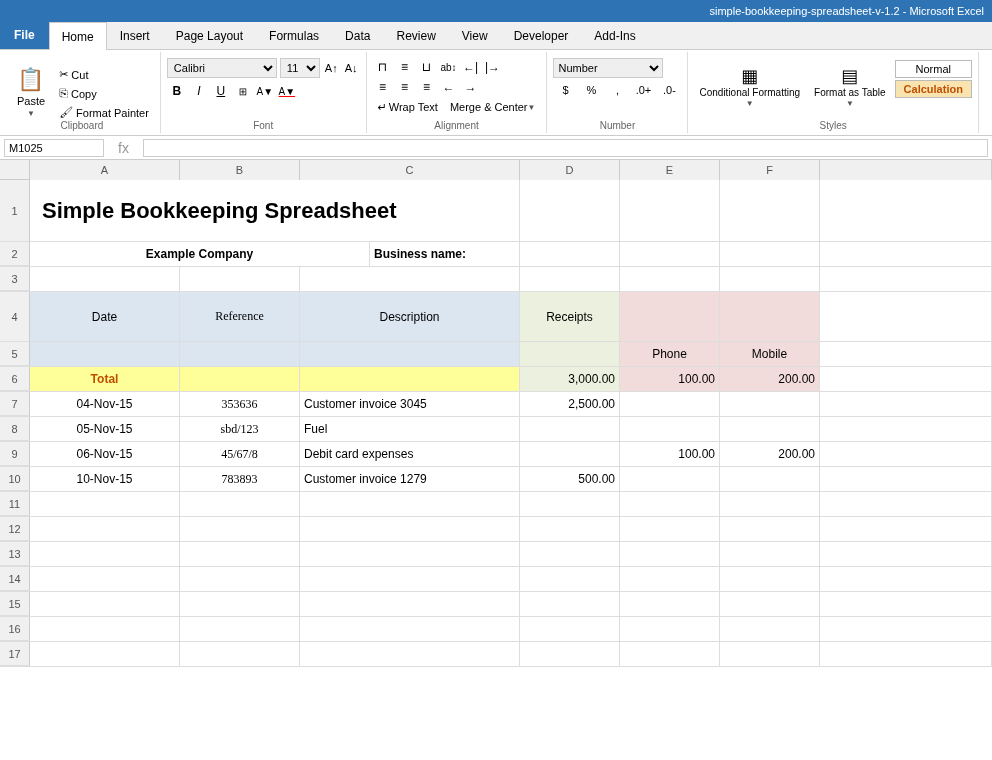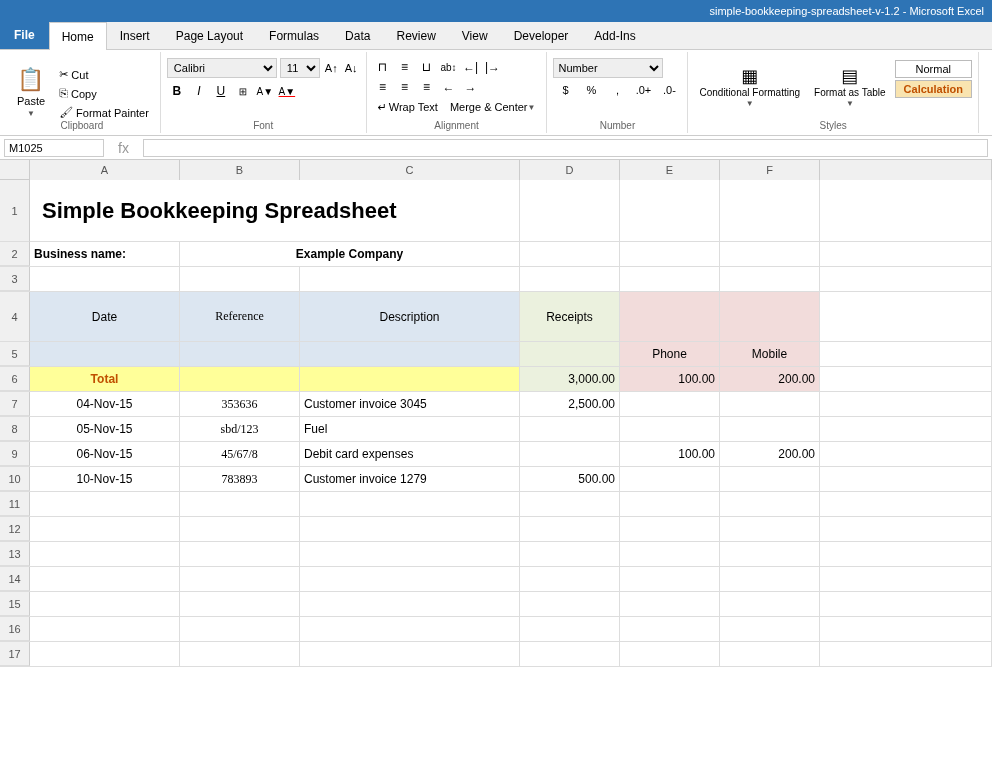--- a/index.html
+++ b/index.html
@@ -525,26 +525,26 @@
     </div>
 
     <div class="ss-cell ss-cell-d"></div>
     <div class="ss-cell ss-cell-e"></div>
     <div class="ss-cell ss-cell-f"></div>
     <div class="ss-cell ss-cell-rest"></div>
   </div>
 
   <div class="ss-row">
     <div class="row-num">2</div>
+    <div class="ss-cell business-value-cell" style="width:340px;border-right:1px solid #ddd;">
+      <span>Example Company</span>
+    </div>
+
     <div class="ss-cell ss-cell-a business-label-cell">
       <span>Business name:</span>
-    </div>
-
-    <div class="ss-cell business-value-cell" style="width:340px;border-right:1px solid #ddd;">
-      <span>Example Company</span>
     </div>
     <div class="ss-cell ss-cell-d"></div>
     <div class="ss-cell ss-cell-e"></div>
     <div class="ss-cell ss-cell-f"></div>
     <div class="ss-cell ss-cell-rest"></div>
   </div>
 
   <div class="ss-row">
     <div class="row-num">3</div>
     <div class="ss-cell ss-cell-a"></div>

